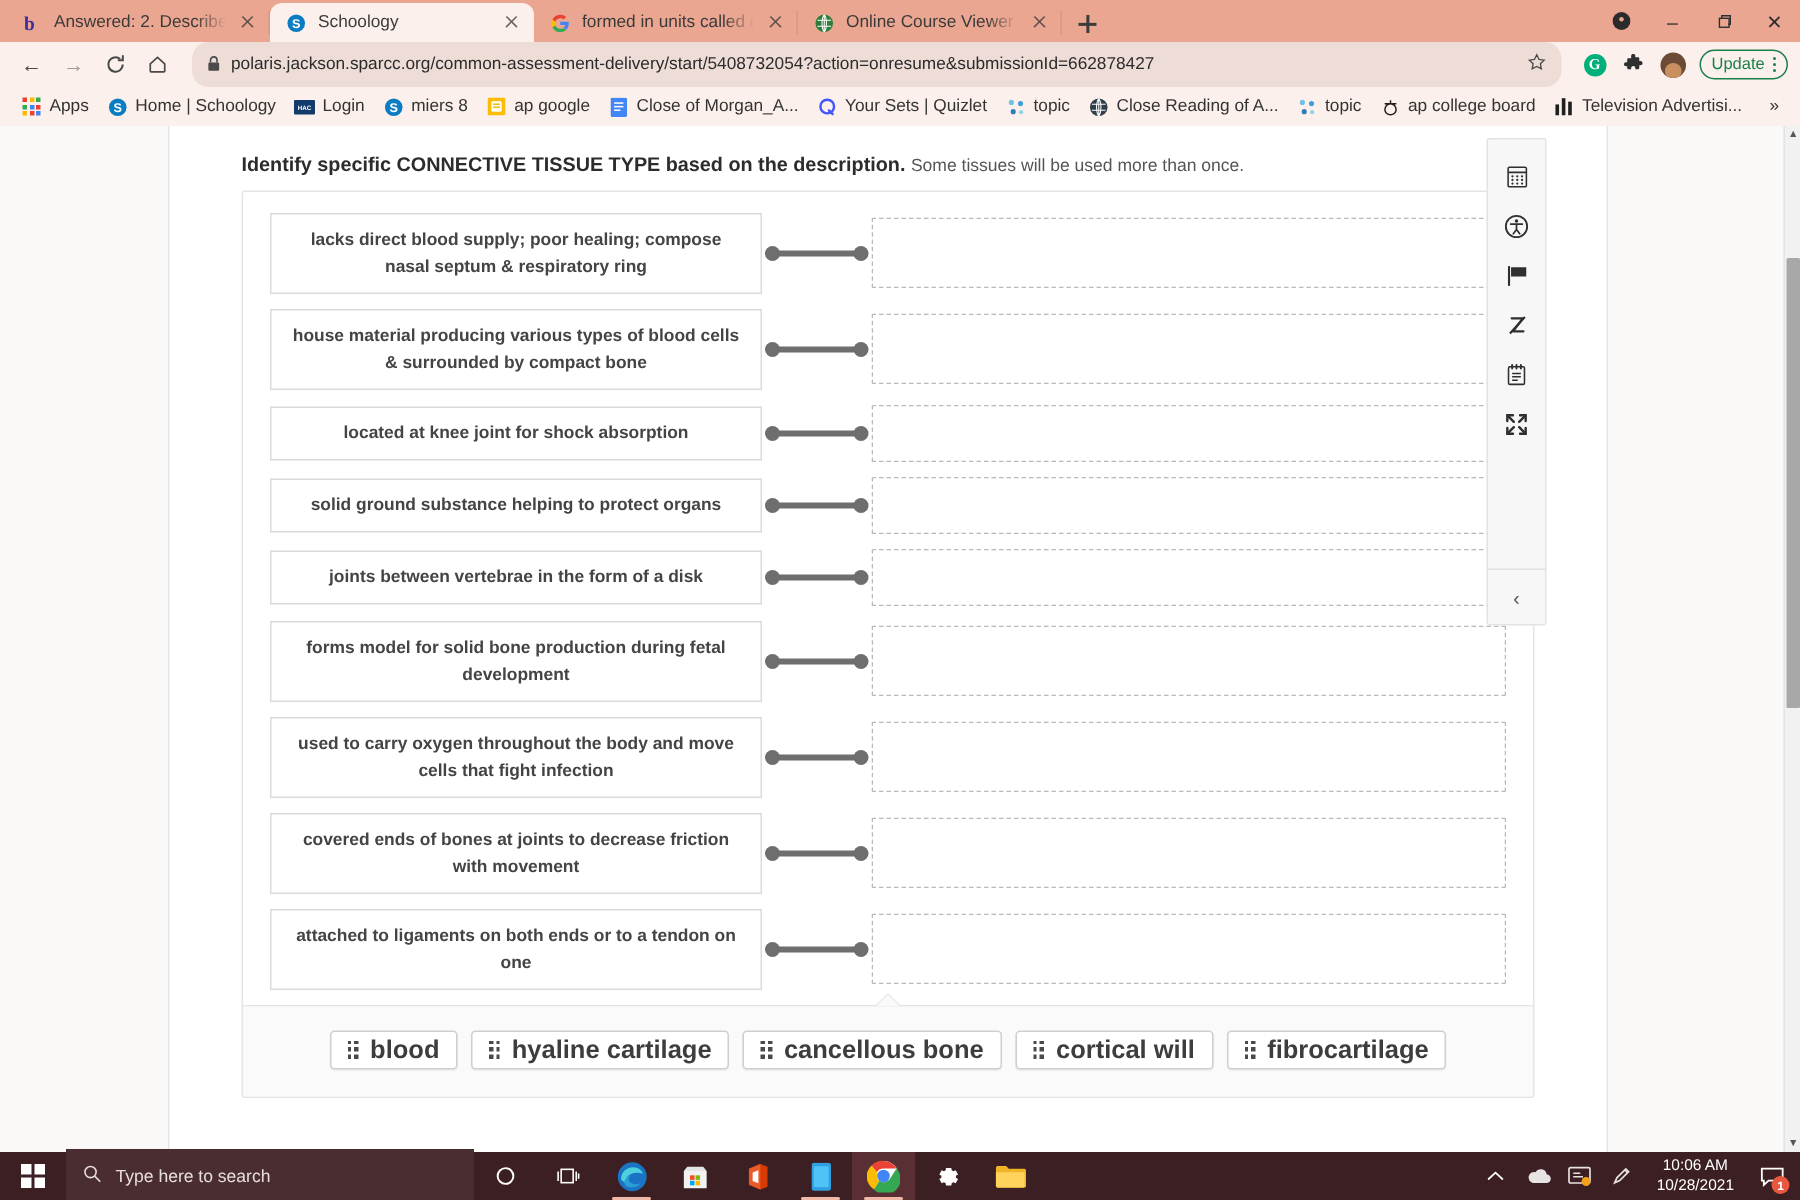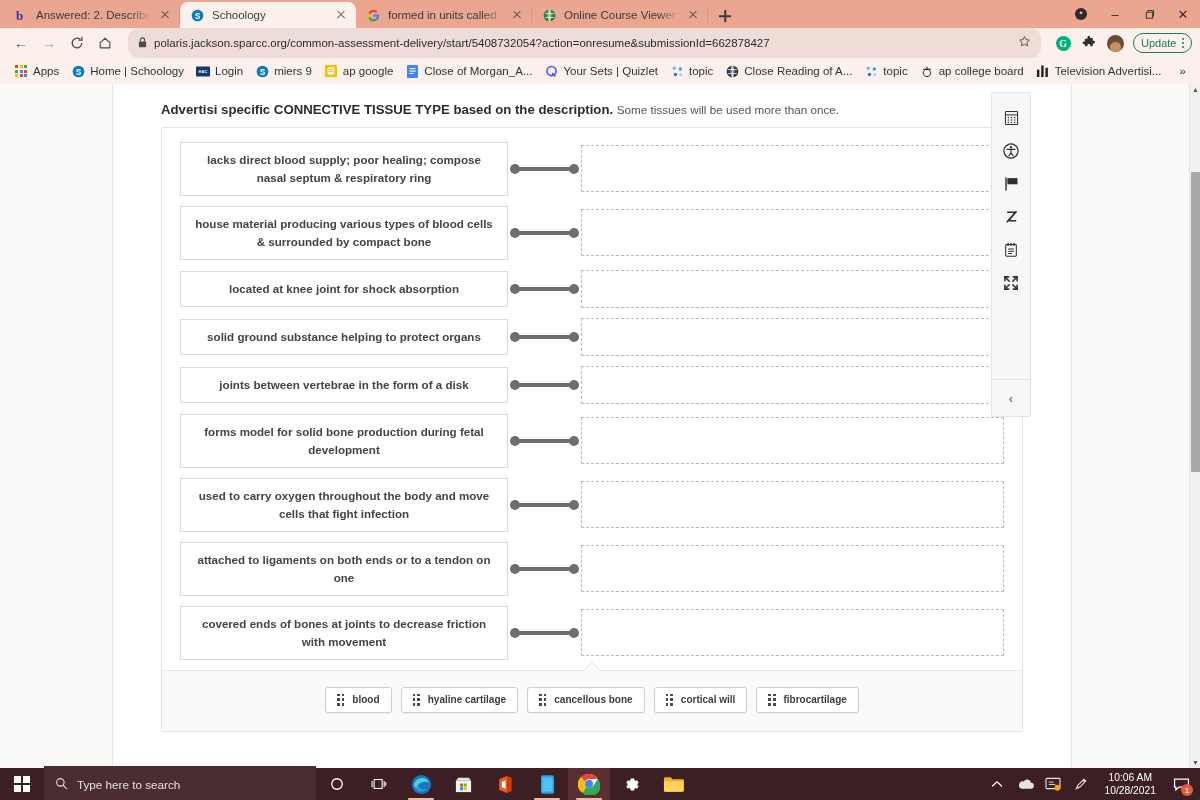--- a/index.html
+++ b/index.html
@@ -126,21 +126,21 @@
     content: ""; position: absolute; top: -9px; left: 50%; transform: translateX(-50%);
     border-left: 9px solid transparent; border-right: 9px solid transparent; border-bottom: 9px solid #e4e4e4;
   }
   .bank::after {
     content: ""; position: absolute; top: -7.5px; left: 50%; transform: translateX(-50%);
     border-left: 8px solid transparent; border-right: 8px solid transparent; border-bottom: 8px solid #fafafa;
   }
   .token {
     background: #fff; border: 1px solid #cfcfcf; border-radius: 3px; height: 26px;
     display: flex; align-items: center; gap: 8px; padding: 0 11px;
-    font-size: 10px; font-weight: bold; color: #3d3d3d;
+    font-size: 17px; font-weight: bold; color: #3d3d3d;
     box-shadow: 0 1px 1px rgba(0,0,0,.05);
   }
   .grip { display: grid; grid-template-columns: repeat(2, 2.6px); grid-template-rows: repeat(3, 2.6px); gap: 2px; }
   .grip i { display: block; width: 2.6px; height: 2.6px; background: #4a4a4a; }
 
   
   .rail {
     position: absolute; left: 991px; top: 8px; width: 40px;
     background: #f7f7f7; border: 1px solid #e3e3e3; border-radius: 2px;
     display: flex; flex-direction: column; align-items: center; padding: 8px 0 0 0;
@@ -342,21 +342,21 @@
       <span>Login</span>
     </div>
 
     <div class="bm">
       <span class="bm-ico">
         <svg width="13" height="13" viewBox="0 0 20 20">
             <circle cx="10" cy="10" r="9" fill="#0a7cc1"></circle>
             <text x="10" y="15" text-anchor="middle" font-family="Liberation Sans, sans-serif" font-size="13" font-weight="bold" fill="#fff">S</text>
           </svg>
       </span>
-      <span>miers 9</span>
+      <span>miers 8</span>
     </div>
 
     <div class="bm">
       <span class="bm-ico">
         <svg width="12" height="12" viewBox="0 0 14 14">
             <rect width="14" height="14" rx="1.5" fill="#fbbc05"></rect>
             <rect x="3" y="3" width="8" height="8" rx="1" fill="#fff"></rect>
             <rect x="4.2" y="4.6" width="5.6" height="1.2" fill="#fbbc05"></rect>
             <rect x="4.2" y="7" width="5.6" height="1.2" fill="#fbbc05"></rect>
           </svg>
@@ -448,21 +448,21 @@
 
     </div>
   </div>
 
   <div class="viewport">
     <div class="page-scroller">
 
       <div class="content-wrap">
 
         <div class="q-title">
-          <b>Advertisi specific CONNECTIVE TISSUE TYPE based on the description.</b>
+          <b>Identify specific CONNECTIVE TISSUE TYPE based on the description.</b>
           <span class="sub">Some tissues will be used more than once.</span>
         </div>
 
         <div class="match-card">
 
           <div class="row">
             <div class="prompt tall">lacks direct blood supply; poor healing; compose nasal septum &amp; respiratory ring</div>
             <div class="connector">
                 <i></i>
                 <b class="l"></b>
@@ -525,31 +525,31 @@
             <div class="prompt tall">used to carry oxygen throughout the body and move cells that fight infection</div>
             <div class="connector">
                 <i></i>
                 <b class="l"></b>
                 <b class="r"></b>
               </div>
             <div class="dropzone tall"></div>
           </div>
 
           <div class="row">
+            <div class="prompt tall">covered ends of bones at joints to decrease friction with movement</div>
+            <div class="connector">
+                <i></i>
+                <b class="l"></b>
+                <b class="r"></b>
+              </div>
+            <div class="dropzone tall"></div>
+          </div>
+
+          <div class="row">
             <div class="prompt tall">attached to ligaments on both ends or to a tendon on one</div>
-            <div class="connector">
-                <i></i>
-                <b class="l"></b>
-                <b class="r"></b>
-              </div>
-            <div class="dropzone tall"></div>
-          </div>
-
-          <div class="row">
-            <div class="prompt tall">covered ends of bones at joints to decrease friction with movement</div>
             <div class="connector">
                 <i></i>
                 <b class="l"></b>
                 <b class="r"></b>
               </div>
             <div class="dropzone tall"></div>
           </div>
 
 
           <div class="bank">

